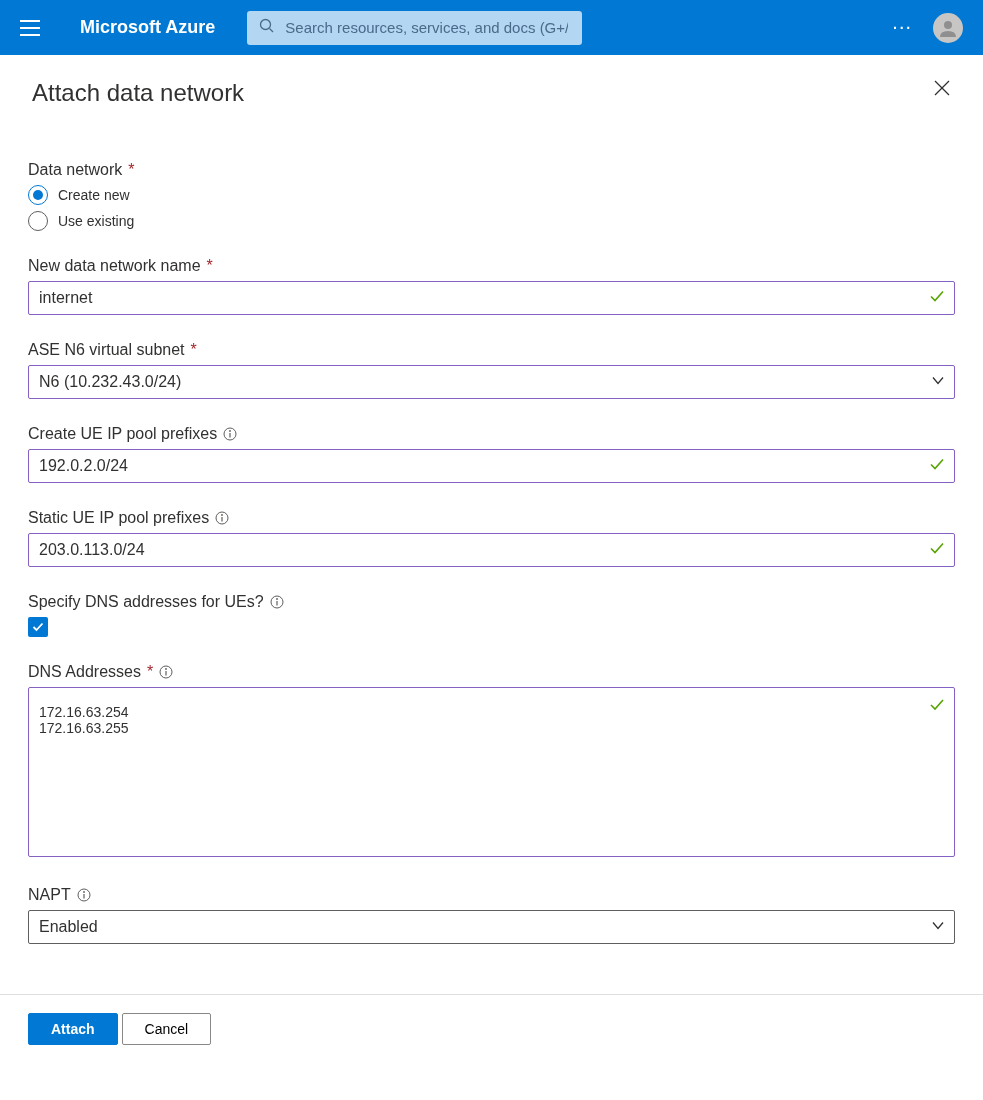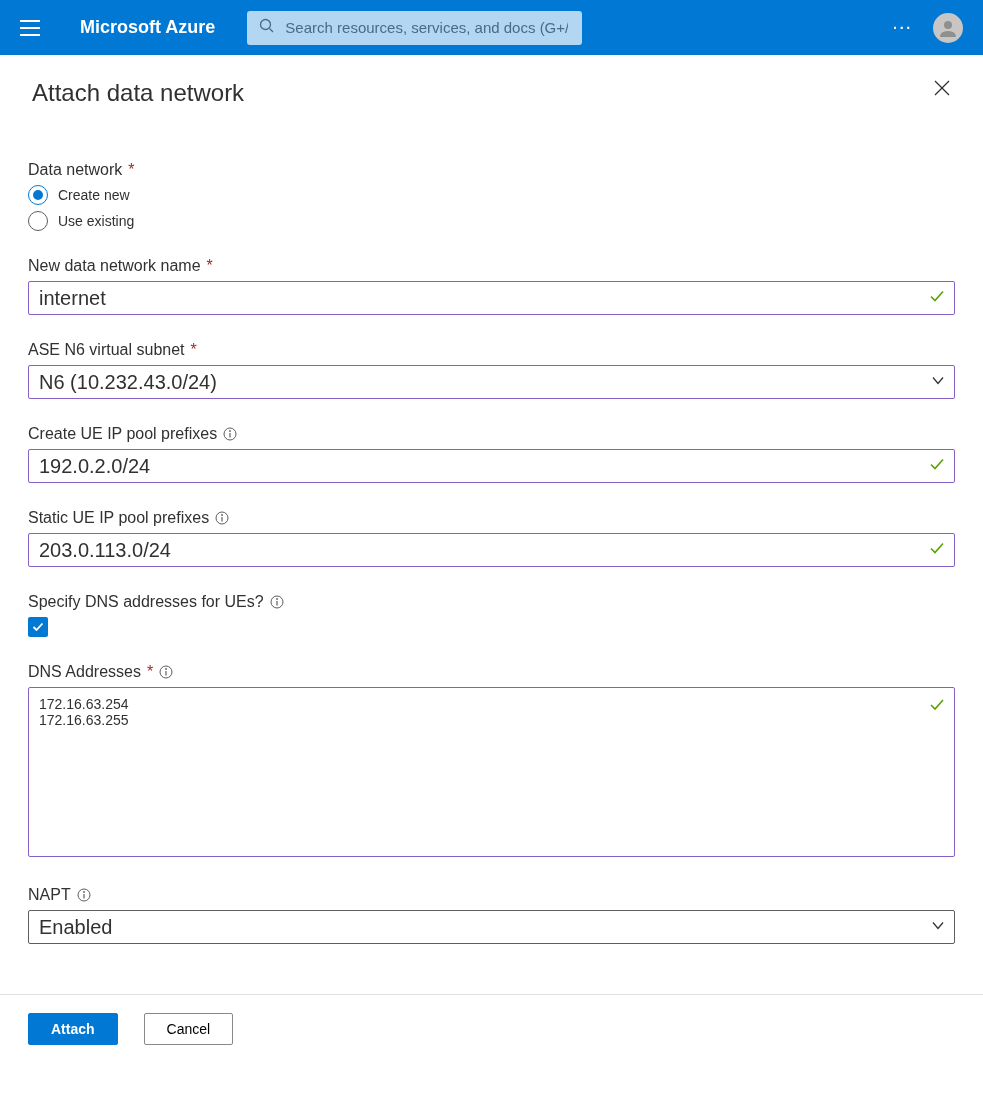--- a/index.html
+++ b/index.html
@@ -22,31 +22,31 @@
   .form-label { font-size: 16px; color: #323130; margin-bottom: 6px; display: flex; align-items: center; gap: 6px; }
   .req { color: #a4262c; }
   .info-icon { display: inline-flex; }
   .radio-group { margin-bottom: 26px; }
   .radio-row { display: flex; align-items: center; margin: 6px 0; cursor: pointer; }
   .radio-outer { width: 20px; height: 20px; border: 1px solid #605e5c; border-radius: 50%; display: flex; align-items: center; justify-content: center; margin-right: 10px; }
   .radio-outer.selected { border-color: #0078d4; }
   .radio-inner { width: 10px; height: 10px; border-radius: 50%; background: #0078d4; }
   .field { margin-bottom: 26px; }
   .input-wrap { position: relative; }
-  .text-input { width: 100%; height: 34px; border: 1px solid #8661c5; border-radius: 2px; padding: 0 36px 0 10px; font-size: 20px; color: #323130; outline: none; font-family: inherit; }
+  .text-input { width: 100%; height: 34px; border: 1px solid #8661c5; border-radius: 2px; padding: 0 36px 0 10px; font-size: 16px; color: #323130; outline: none; font-family: inherit; }
   .text-input.gray-border { border-color: #605e5c; }
   .select-wrap { position: relative; }
   .select-wrap .text-input { padding-right: 36px; }
   .check-icon-abs { position: absolute; right: 10px; top: 50%; transform: translateY(-50%); }
   .chevron-abs { position: absolute; right: 10px; top: 50%; transform: translateY(-50%); pointer-events: none; }
   .checkbox { width: 20px; height: 20px; background: #0078d4; border-radius: 2px; display: flex; align-items: center; justify-content: center; cursor: pointer; margin-top: 6px; }
-  .textarea { width: 100%; height: 170px; border: 1px solid #8661c5; border-radius: 2px; padding: 8px 36px 8px 10px; font-size: 14px; color: #323130; font-family: inherit; resize: none; outline: none; white-space: pre; }
+  .textarea { width: 100%; height: 170px; border: 1px solid #8661c5; border-radius: 2px; padding: 16px 36px 8px 10px; font-size: 14px; color: #323130; font-family: inherit; resize: none; outline: none; white-space: pre; }
   .textarea-check { position: absolute; right: 10px; top: 10px; }
   .footer-sep { border-top: 1px solid #e1dfdd; margin-top: 50px; }
-  .footer { padding: 18px 28px; display: flex; gap: 26px; }
+  .footer { padding: 18px 28px; display: flex; gap: 4px; }
   .btn { height: 32px; padding: 0 22px; font-size: 14px; border-radius: 2px; cursor: pointer; font-family: inherit; }
   .btn-primary { background: #0078d4; color: #fff; border: 1px solid #0078d4; font-weight: 600; }
   .btn-secondary { background: #fff; color: #000000; border: 1px solid #8a8886; }
 </style>
 </head>
 <body>
 
 <div class="header">
   <div class="hamburger">
     <span></span>

